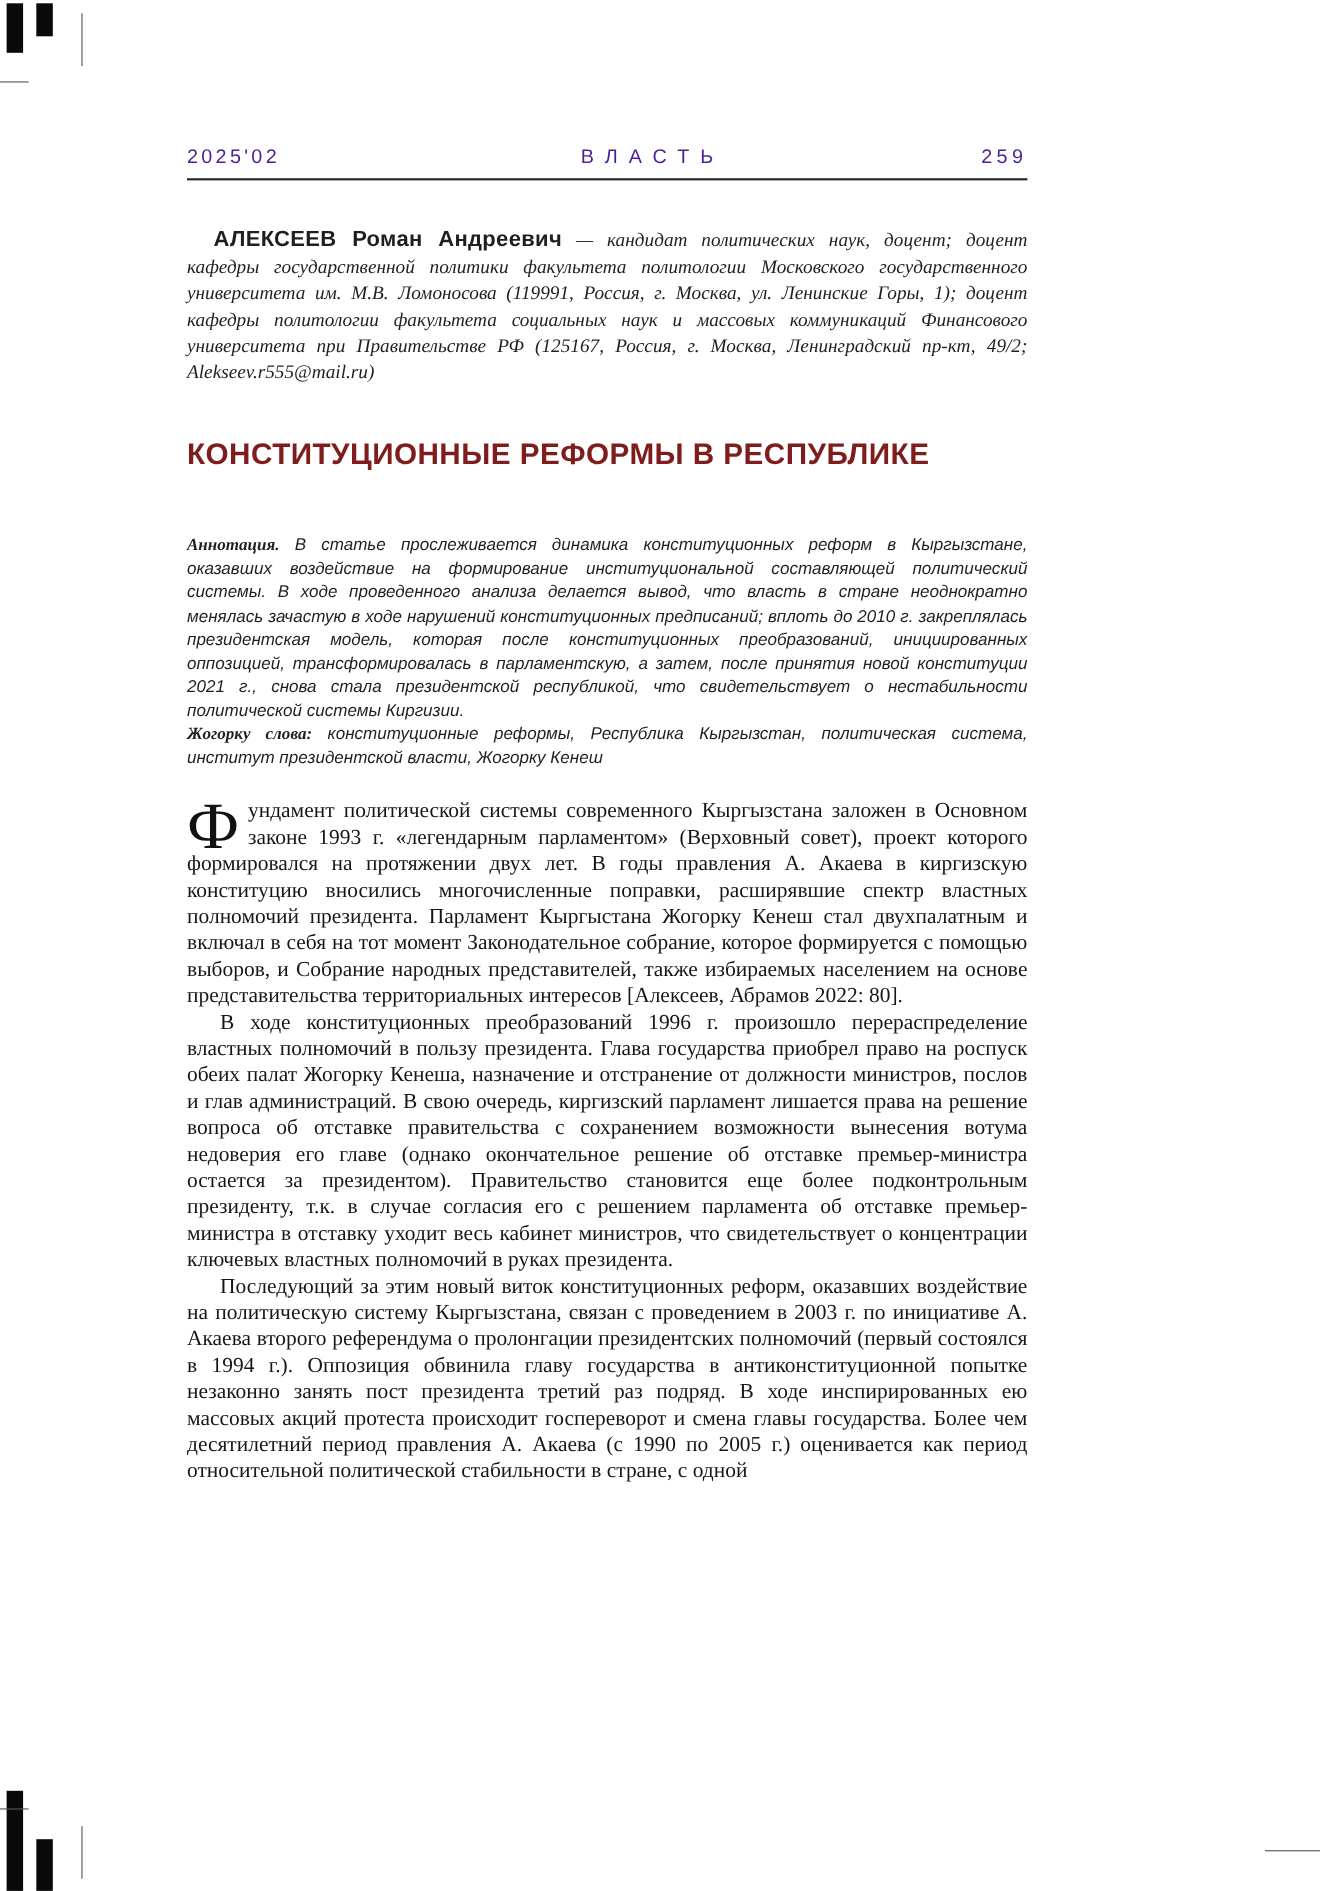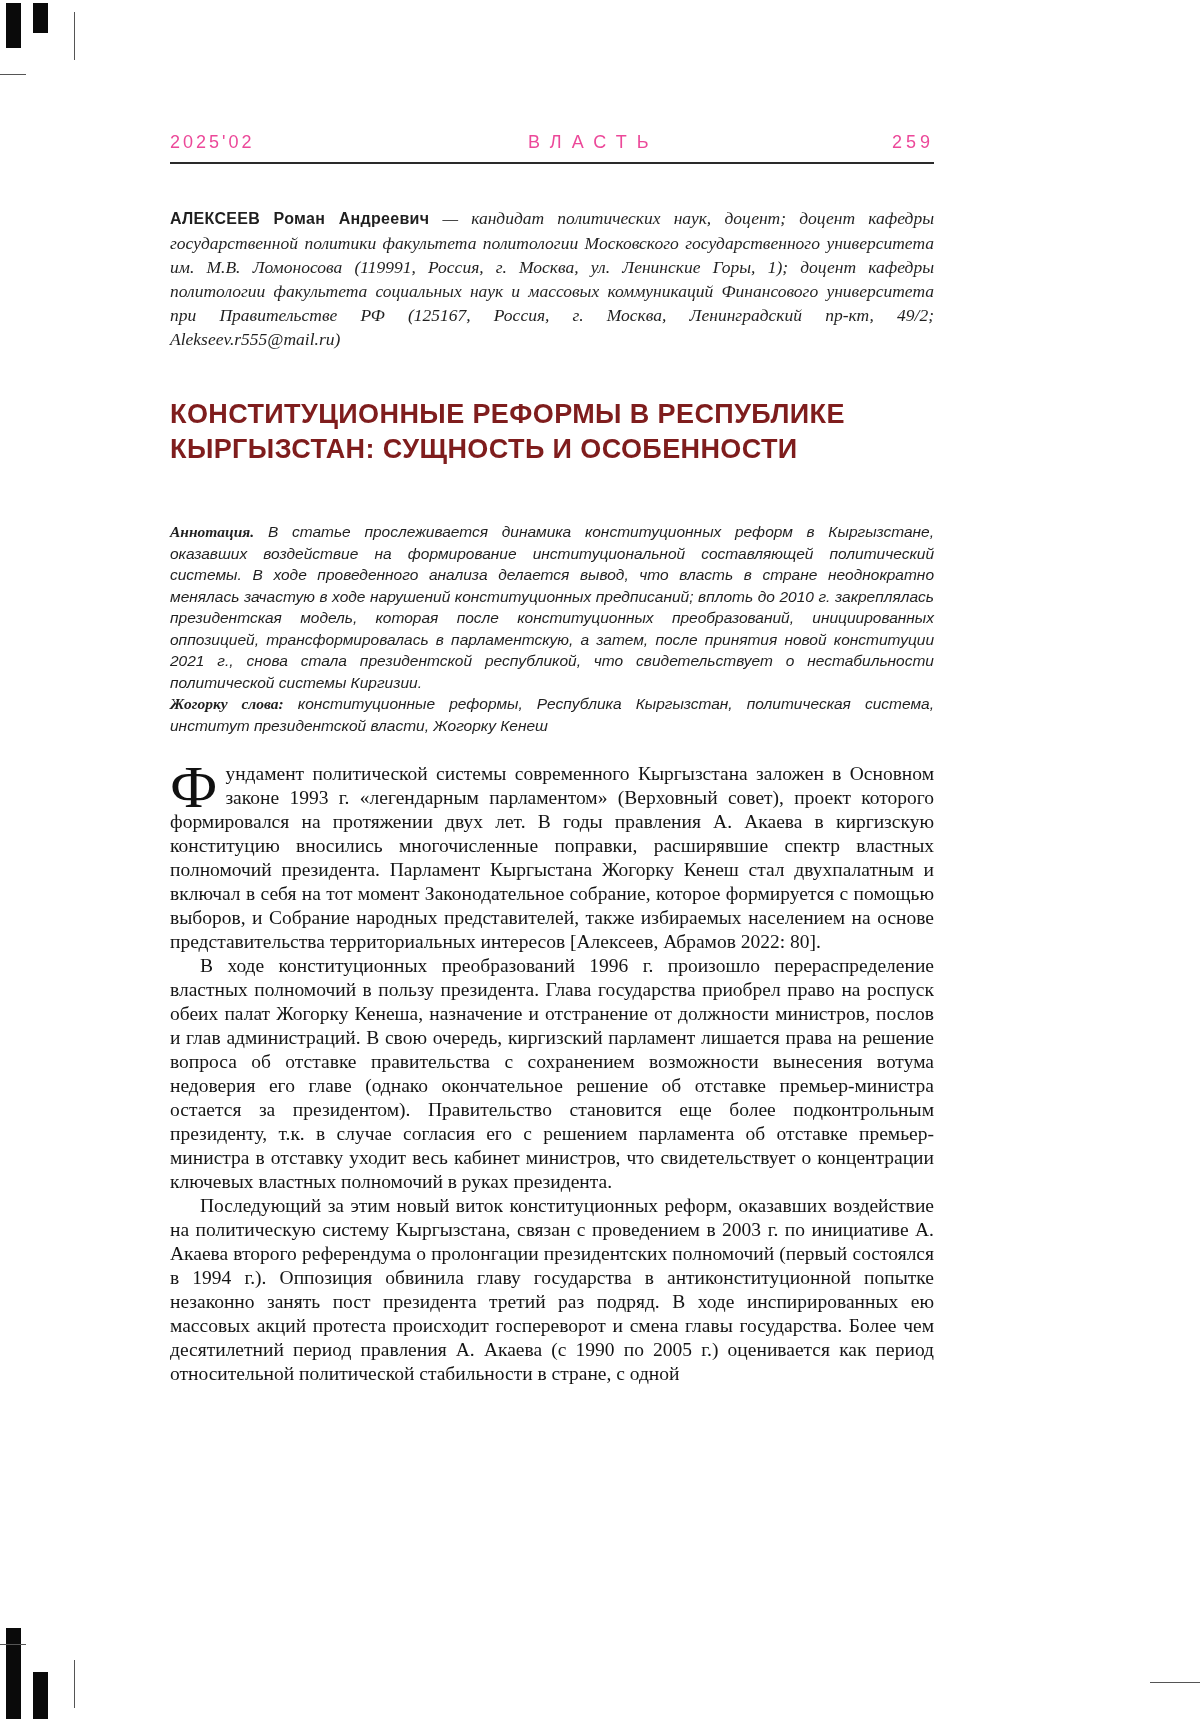--- a/index.html
+++ b/index.html
@@ -22,21 +22,21 @@
     width: 764px;
   }
 
   .running-header {
     margin-top: 132px;
     display: flex;
     justify-content: space-between;
     align-items: baseline;
     font-family: "Liberation Sans", sans-serif;
     font-size: 18px;
-    color: #ec4899;
+    color: #4c1d95;
   }
   .running-header .issue { letter-spacing: 3px; }
   .running-header .journal { letter-spacing: 10px; padding-left: 40px; }
   .running-header .pagenum { letter-spacing: 4px; }
 
   .rule {
     margin-top: 9px;
     border: 0;
     border-top: 2px solid #2a2a2a;
     height: 0;
@@ -47,22 +47,23 @@
     font-style: italic;
     font-size: 17.5px;
     line-height: 24px;
     text-align: justify;
     color: #1f1f1f;
   }
   .author .author-name {
     font-style: normal;
     font-weight: 700;
     font-family: "Liberation Sans", sans-serif;
-    font-size: 16px;
+    font-size: 20px;
     letter-spacing: 0.3px;
+    margin-left: 24px;
   }
 
   .title {
     margin: 46px 0 0 0;
     font-family: "Liberation Sans", sans-serif;
     font-weight: 700;
     font-size: 27px;
     line-height: 35px;
     letter-spacing: 0.4px;
     color: #7f1d1d;
@@ -120,21 +121,20 @@
       <span class="issue">2025'02</span>
       <span class="journal">ВЛАСТЬ</span>
       <span class="pagenum">259</span>
     </div>
     <div class="rule"></div>
 
     <p class="author"><span class="author-name">АЛЕКСЕЕВ Роман Андреевич</span><span> — кандидат политических наук, доцент; доцент кафедры государственной политики факультета политологии Московского государственного университета им. М.В. Ломоносова (119991, Россия, г. Москва, ул. Ленинские Горы, 1); доцент кафедры политологии факультета социальных наук и массовых коммуникаций Финансового университета при Правительстве РФ (125167, Россия, г. Москва, Ленинградский пр-кт, 49/2; Alekseev.r555@mail.ru)</span></p>
 
     <h1 class="title">
       <span class="tl">КОНСТИТУЦИОННЫЕ РЕФОРМЫ В РЕСПУБЛИКЕ</span>
-      <span class="tl">КЫРГЫЗСТАН: СУЩНОСТЬ И ОСОБЕННОСТИ</span>
     </h1>
 
     <div class="abstract-block">
       <p><b>Аннотация.</b> <span>В статье прослеживается динамика конституционных реформ в Кыргызстане, оказавших воздействие на формирование институциональной составляющей политический системы. В ходе проведенного анализа делается вывод, что власть в стране неоднократно менялась зачастую в ходе нарушений конституционных предписаний; вплоть до 2010 г. закреплялась президентская модель, которая после конституционных преобразований, инициированных оппозицией, трансформировалась в парламентскую, а затем, после принятия новой конституции 2021 г., снова стала президентской республикой, что свидетельствует о нестабильности политической системы Киргизии.</span></p>
       <p><b>Жогорку слова:</b> <span>конституционные реформы, Республика Кыргызстан, политическая система, институт президентской власти, Жогорку Кенеш</span></p>
     </div>
 
     <div class="body-text">
       <p><span class="dropcap">Ф</span><span>ундамент политической системы современного Кыргызстана заложен в Основном законе 1993 г. «легендарным парламентом» (Верховный совет), проект которого формировался на протяжении двух лет. В годы правления А. Акаева в киргизскую конституцию вносились многочисленные поправки, расширявшие спектр властных полномочий президента. Парламент Кыргыстана Жогорку Кенеш стал двухпалатным и включал в себя на тот момент Законодательное собрание, которое формируется с помощью выборов, и Собрание народных представителей, также избираемых населением на основе представительства территориальных интересов [Алексеев, Абрамов 2022: 80].</span></p>
       <p class="indent">В ходе конституционных преобразований 1996 г. произошло перераспределение властных полномочий в пользу президента. Глава государства приобрел право на роспуск обеих палат Жогорку Кенеша, назначение и отстранение от должности министров, послов и глав администраций. В свою очередь, киргизский парламент лишается права на решение вопроса об отставке правительства с сохранением возможности вынесения вотума недоверия его главе (однако окончательное решение об отставке премьер-министра остается за президентом). Правительство становится еще более подконтрольным президенту, т.к. в случае согласия его с решением парламента об отставке премьер-министра в отставку уходит весь кабинет министров, что свидетельствует о концентрации ключевых властных полномочий в руках президента.</p>

